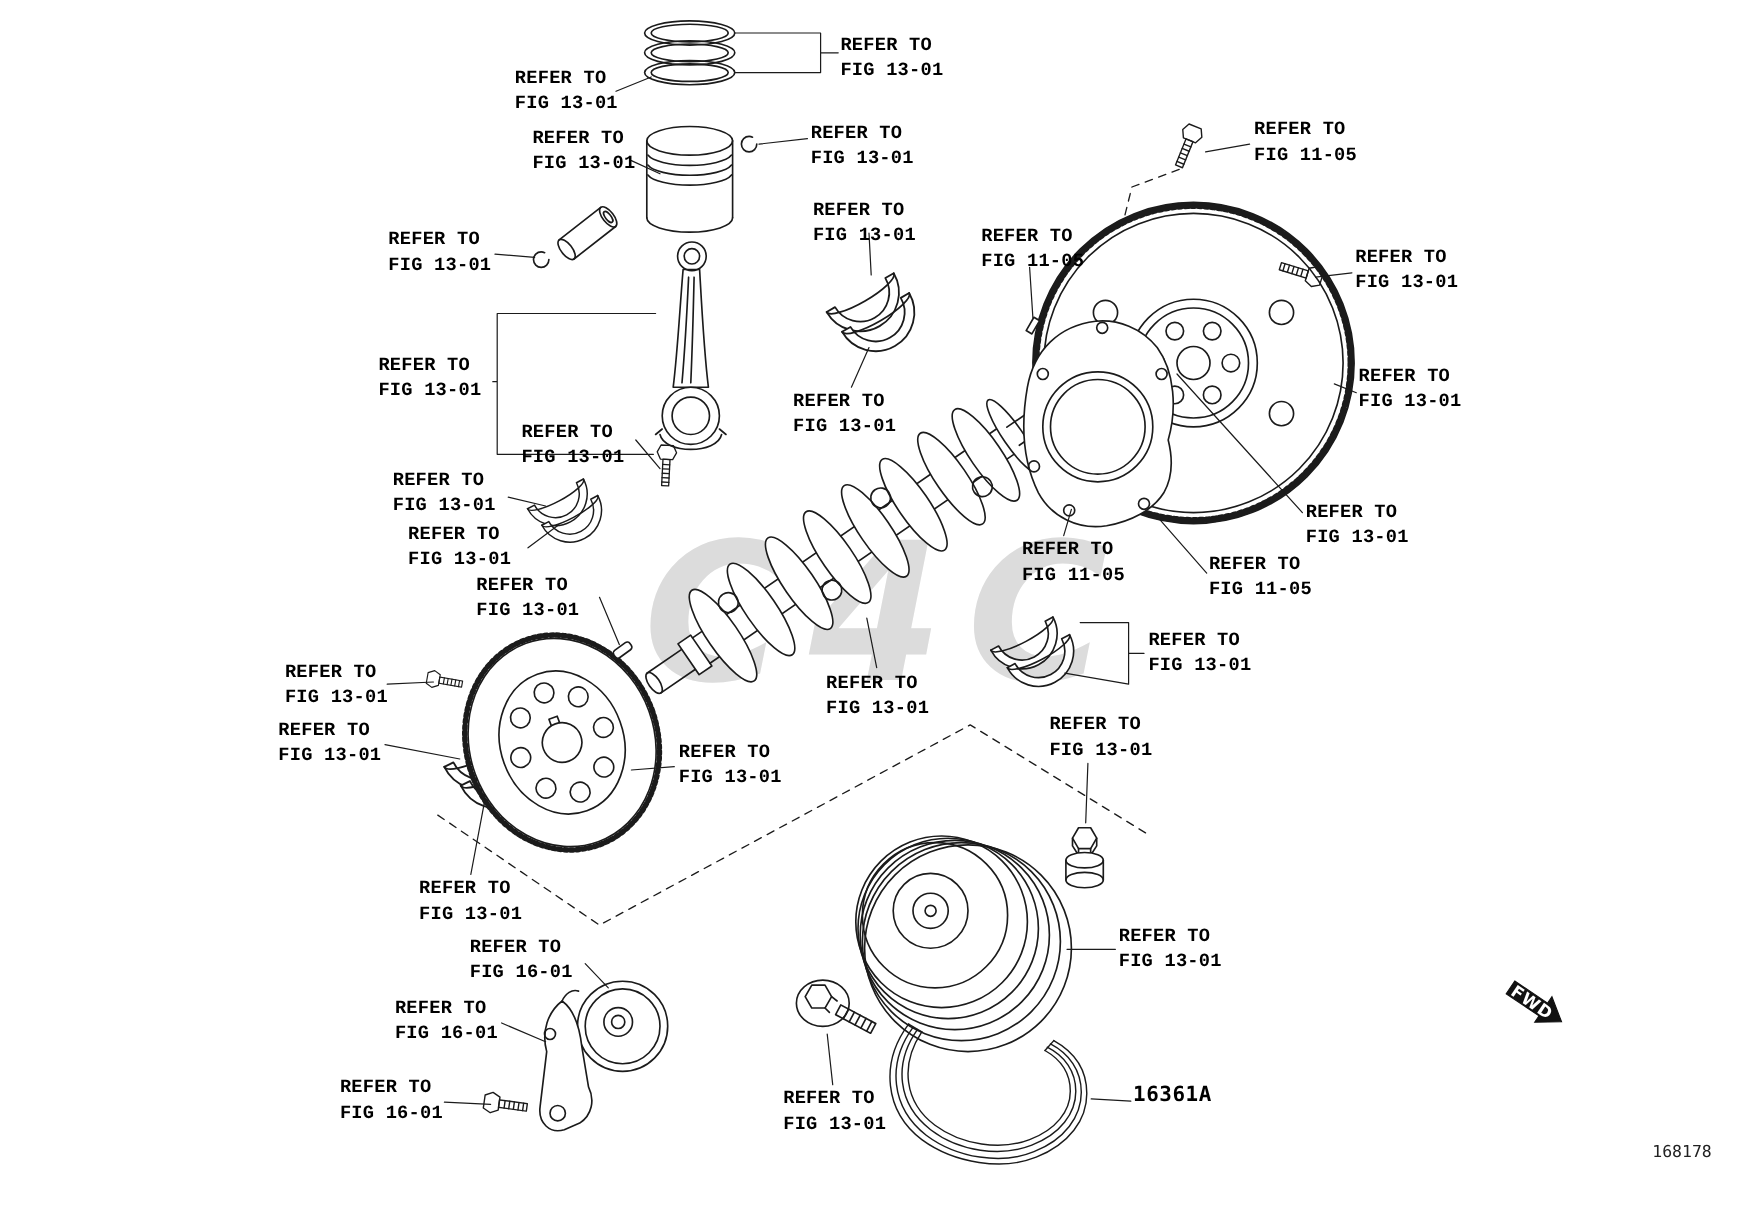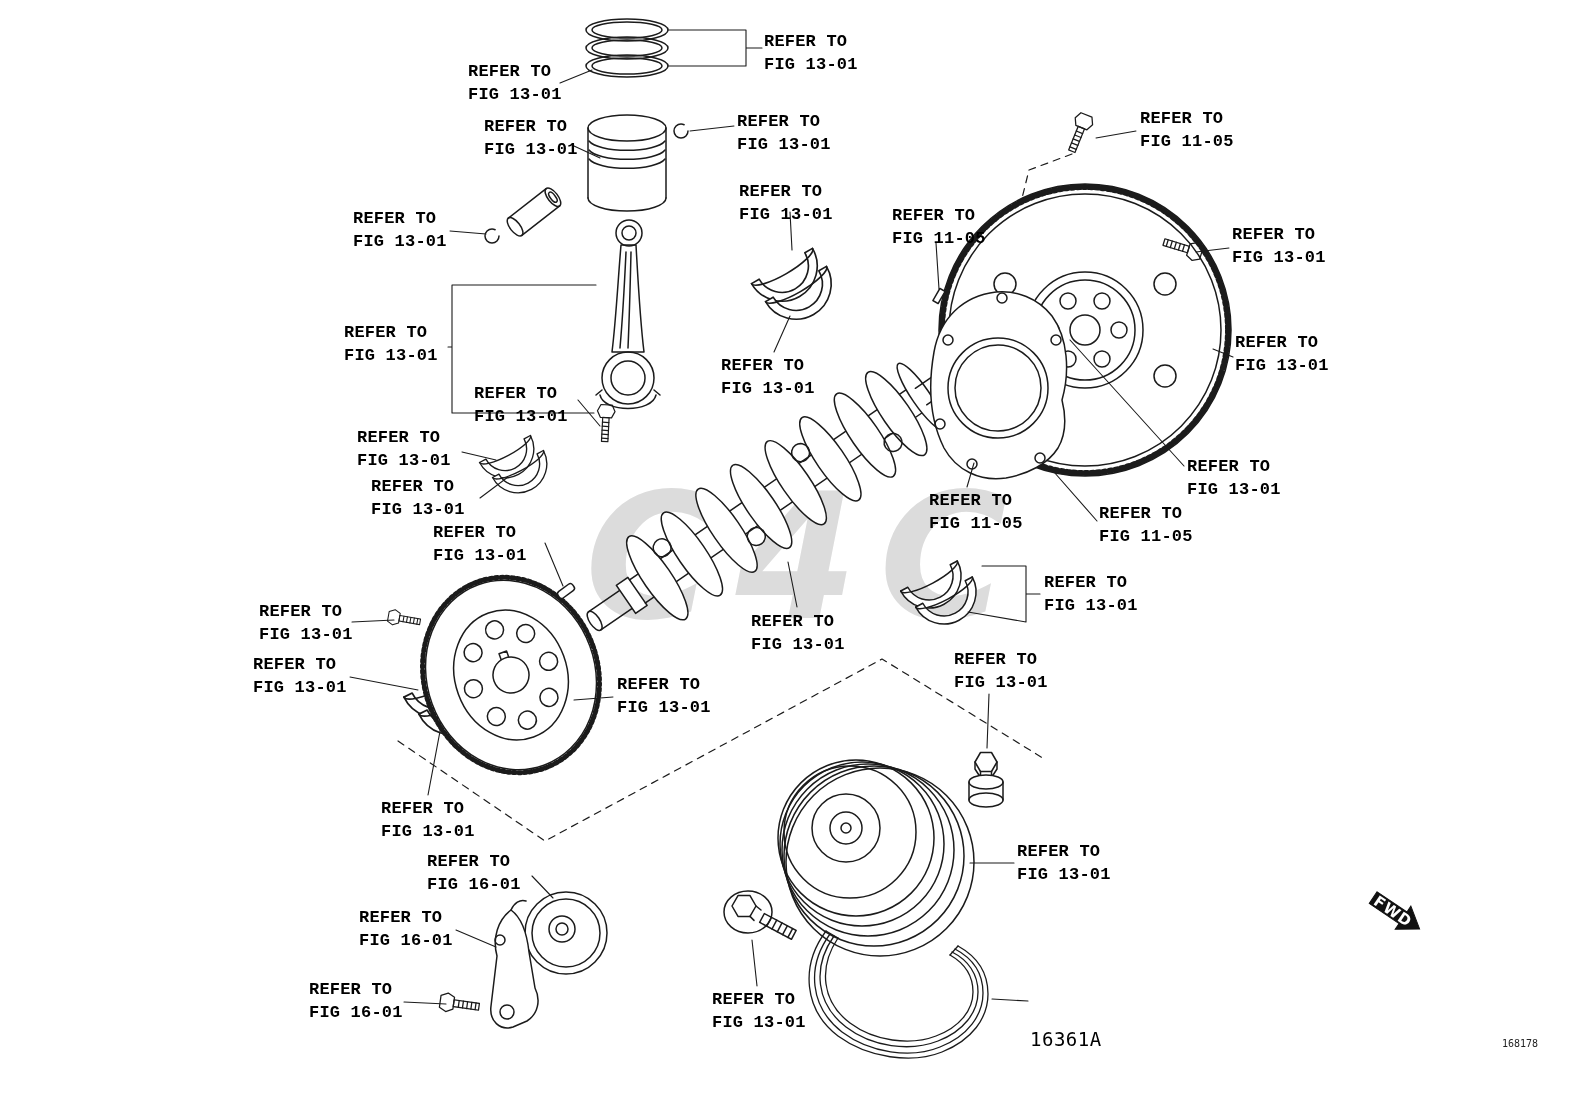--- a/index.html
+++ b/index.html
@@ -2,22 +2,22 @@
 <html><head>
 <meta charset="utf-8">
 <style>
   * { margin:0; padding:0; box-sizing:border-box; }
   html,body { background:#fff; }
   body { width:1592px; height:1099px; position:relative; font-family:"DejaVu Sans Mono", monospace; color:#000; }
   .canvas { position:absolute; left:0; top:0; width:1592px; height:1099px; background:#fff; overflow:hidden; }
   .art { position:absolute; left:0; top:0; }
   .ref-label { position:absolute; font-size:17px; font-weight:700; line-height:23px; letter-spacing:.2px; white-space:nowrap;font-family:Liberation Mono, monospace; }
   .ref-label span { display:block; }
-  .part-number { position:absolute; left:1030px; top:984px; font-size:19px; font-weight:400; letter-spacing:.5px;margin-top:44px; }
-  .figure-number { position:absolute; left:1502px; top:1038px; font-size:10px; font-weight:400; color:#222; }
+  .part-number { position:absolute; left:1030px; top:984px; font-size:19px; font-weight:700; letter-spacing:.5px; }
+  .figure-number { position:absolute; left:1502px; top:1038px; font-size:15px; font-weight:400; color:#222; }
 </style>
 </head>
 <body>
 
 <div class="canvas">
 
 <svg class="art" width="1592" height="1099" viewBox="0 0 1592 1099">
   <defs>
     <g id="shell">
       <path d="M-32,0 A32,32 0 0 0 32,0 L24,0 A24,24 0 0 1 -24,0 Z"></path>

